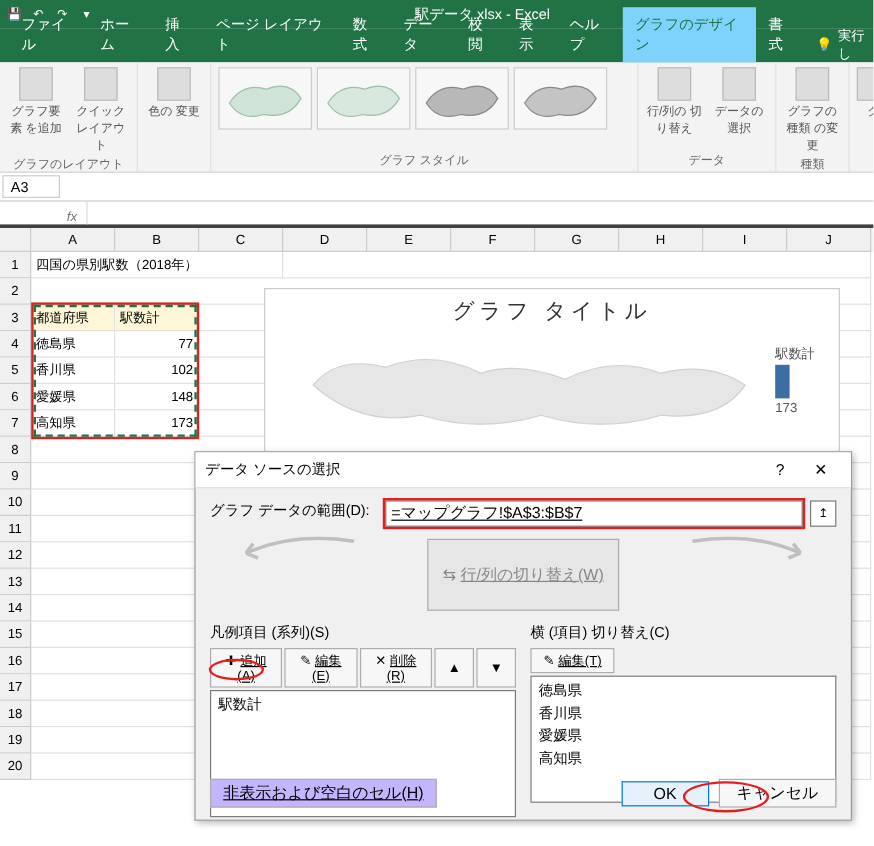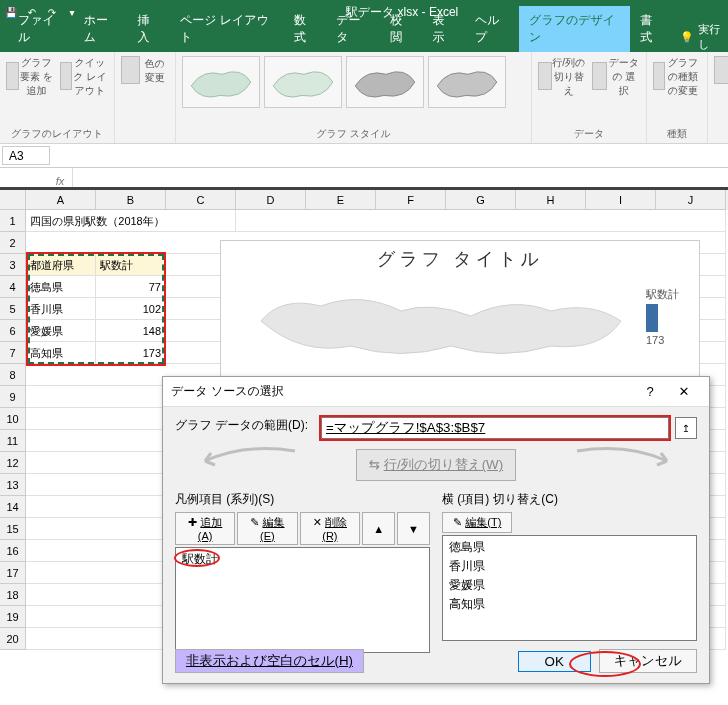--- a/index.html
+++ b/index.html
@@ -15,21 +15,21 @@
 .ribbon-tabs { background: #217346; height: 28px; display: flex; align-items: flex-end; color: #fff; padding-left: 8px; }
 .ribbon-tabs .tab { padding: 6px 10px; font-size: 12px; cursor: pointer; }
 .ribbon-tabs .tab.active { background: #7dd3fc; color: #217346; }
 .ribbon-tabs .tellme { margin-left: 8px; display: flex; align-items: center; gap: 4px; }
 
 
 .ribbon { background: #f3f3f3; border-bottom: 1px solid #d4d4d4; height: 92px; display: flex; }
 .group { border-right: 1px solid #e0e0e0; padding: 4px 6px 2px; display: flex; flex-direction: column; }
 .group-buttons { display: flex; gap: 6px; flex: 1; align-items: flex-start; }
 .group-label { text-align: center; font-size: 10px; color: #666; padding-top: 2px; }
-.bigbtn { display: flex; flex-direction: row; align-items: center; width: 48px; color: #555; font-size: 10px; text-align: center; }
+.bigbtn { display: flex; flex-direction: column; align-items: center; width: 48px; color: #555; font-size: 10px; text-align: center; }
 .bigbtn .bicon { width: 28px; height: 28px; background: #ddd; border: 1px solid #bbb; margin-bottom: 2px; }
 .chart-styles { display: flex; gap: 4px; }
 .style-thumb { width: 78px; height: 52px; border: 1px solid #ccc; background: #f7f7f7; display: flex; align-items: center; justify-content: center; color: #bbb; font-size: 9px; }
 
 
 .namerow { height: 24px; display: flex; border-bottom: 1px solid #ccc; font-size: 12px; }
 .namebox { width: 48px; border: 1px solid #ccc; margin: 2px; display: flex; align-items: center; padding: 0 6px; }
 .fxrow { height: 22px; display: flex; align-items: flex-end; border-bottom: 3px solid #404040; }
 .fxrow .fx { width: 24px; text-align: center; color: #777; font-style: italic; }
 
@@ -60,21 +60,21 @@
 .dlg-title { height: 30px; display: flex; align-items: center; padding: 0 8px; background: #fff; border-bottom: 1px solid #ddd; }
 .dlg-title .t { flex: 1; }
 .dlg-title .wc { width: 34px; text-align: center; font-size: 13px; }
 .dlg-body { padding: 10px 12px; }
 .fld-row { display: flex; align-items: flex-start; gap: 6px; margin-bottom: 10px; }
 .fld-row label { width: 140px; }
 .range-input { flex: 1; border: 1px solid #7a7a7a; height: 22px; padding: 0 4px; background: #fff; text-decoration: underline; }
 .range-input.highlight { outline: 2px solid #e02020; outline-offset: 0; }
 .collapse-btn { width: 22px; height: 22px; border: 1px solid #7a7a7a; background: #fff; display:flex; align-items:center; justify-content:center; font-size:10px; }
 .switch-row { text-align: center; margin: 8px 0 10px; position: relative; }
-.switch-btn { border: 1px solid #adadad; background: #e6e6e6; padding: 6px 12px; color: #888; }
+.switch-btn { border: 1px solid #adadad; background: #e6e6e6; padding: 20px 12px; color: #888; }
 .arrow-l, .arrow-r { position: absolute; top: -2px; width: 120px; height: 26px; }
 .arrow-l { left: 10px; } .arrow-r { right: 10px; }
 .two-col { display: flex; gap: 12px; }
 .col { flex: 1; }
 .col-label { margin-bottom: 4px; }
 .btnbar { display: flex; gap: 2px; margin-bottom: 2px; }
 .btnbar button { border: 1px solid #adadad; background: #f7f7f7; padding: 2px 10px; font-size: 11px; }
 .listbox { border: 1px solid #7a7a7a; background: #fff; height: 106px; padding: 2px 4px; overflow: auto; }
 .listbox .item { padding: 1px 2px; }
 .dlg-footer { position: absolute; bottom: 10px; left: 12px; right: 12px; display: flex; align-items: center; }

